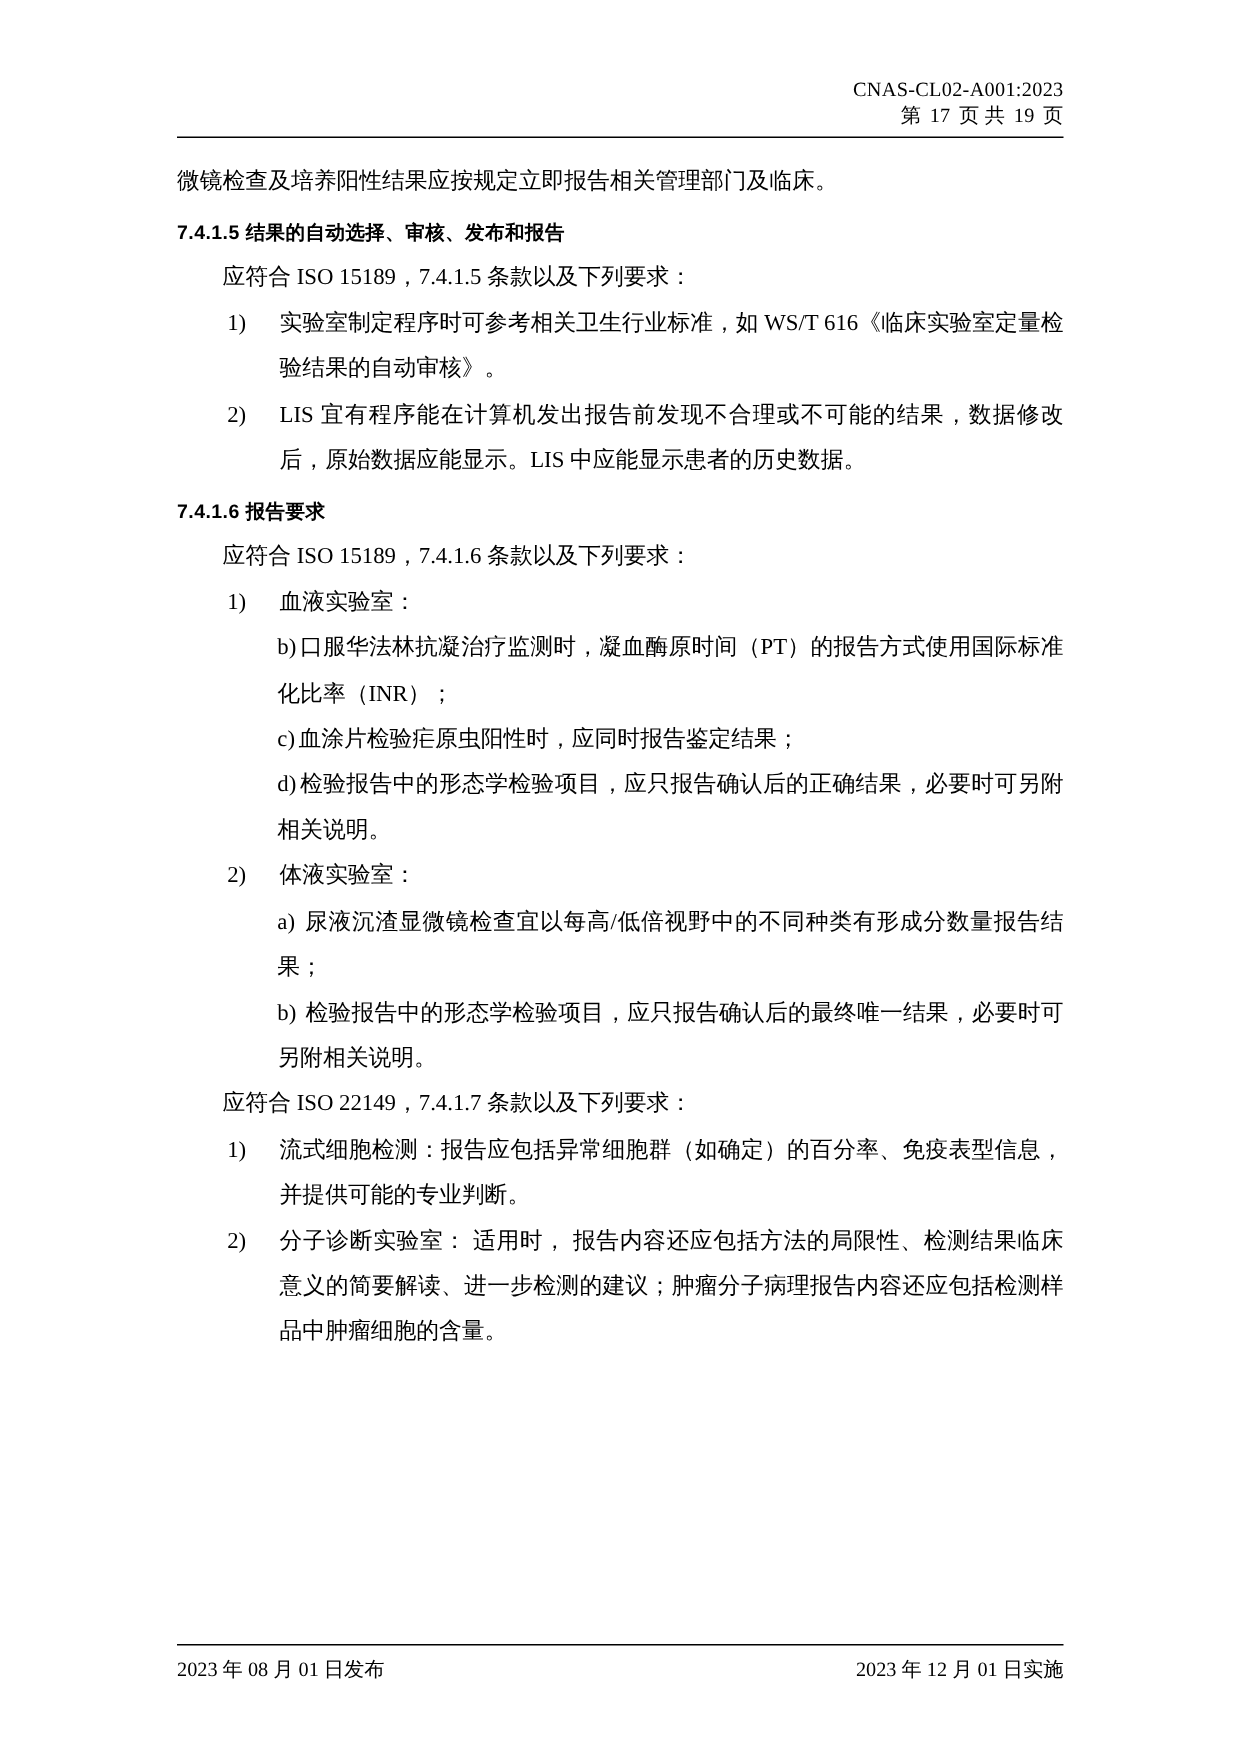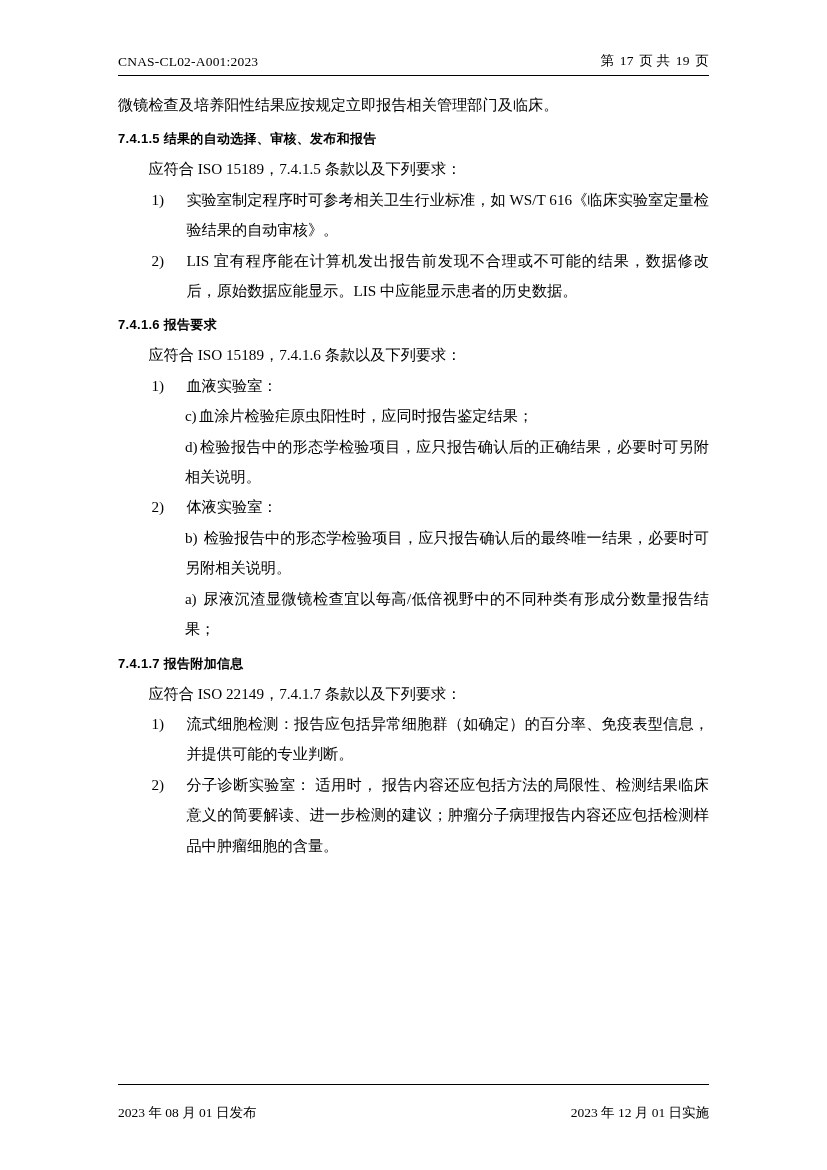--- a/index.html
+++ b/index.html
@@ -29,35 +29,36 @@
   }
 
   
   .header {
     display: flex;
     justify-content: space-between;
     align-items: flex-end;
     font-size: 13.5px;
     padding-bottom: 5px;
     border-bottom: 1px solid #000;
+    flex-direction: column;
   }
   .header-left { letter-spacing: 0.2px; }
   .header-right { letter-spacing: 0.2px; }
   .header-right .num { margin: 0 2px; font-family: Liberation Serif, serif; }
 
   
   .footer {
     position: absolute;
     left: 118px;
     right: 118px;
     bottom: 48px;
     display: flex;
     justify-content: space-between;
     font-size: 13.5px;
-    padding-top: 19px;
+    padding-top: 7px;
     border-top: 1px solid #000;
   }
 
   
   .body {
     padding-top: 14px;
     font-size: 15.2px;
     line-height: 2.0;
   }
   .para {
@@ -135,39 +136,41 @@
 
       <div class="h-sec">7.4.1.6 报告要求</div>
       <div class="para indent2">应符合 ISO 15189，7.4.1.6 条款以及下列要求：</div>
 
       <div class="listitem">
         <div class="marker">1)</div>
         <div class="txt">血液实验室：</div>
       </div>
 
       <div class="sublist">
+        <span class="lab">b)</span><span>口服华法林抗凝治疗监测时，凝血酶原时间（PT）的报告方式使用国际标准化比率（INR）；</span>
+      </div>
+      <div class="sublist">
         <span class="lab">c)</span><span>血涂片检验疟原虫阳性时，应同时报告鉴定结果；</span>
       </div>
       <div class="sublist">
         <span class="lab">d)</span><span>检验报告中的形态学检验项目，应只报告确认后的正确结果，必要时可另附相关说明。</span>
       </div>
 
       <div class="listitem">
         <div class="marker">2)</div>
         <div class="txt">体液实验室：</div>
       </div>
 
       <div class="sublist">
+        <span class="lab">a)</span>&nbsp;<span>尿液沉渣显微镜检查宜以每高/低倍视野中的不同种类有形成分数量报告结果；</span>
+      </div>
+      <div class="sublist">
         <span class="lab">b)</span>&nbsp;<span>检验报告中的形态学检验项目，应只报告确认后的最终唯一结果，必要时可另附相关说明。</span>
       </div>
-      <div class="sublist">
-        <span class="lab">a)</span>&nbsp;<span>尿液沉渣显微镜检查宜以每高/低倍视野中的不同种类有形成分数量报告结果；</span>
-      </div>
 
-      <div class="h-sec">7.4.1.7 报告附加信息</div>
       <div class="para indent2">应符合 ISO 22149，7.4.1.7 条款以及下列要求：</div>
 
       <div class="listitem">
         <div class="marker">1)</div>
         <div class="txt">流式细胞检测：报告应包括异常细胞群（如确定）的百分率、免疫表型信息，并提供可能的专业判断。</div>
       </div>
       <div class="listitem">
         <div class="marker">2)</div>
         <div class="txt">分子诊断实验室： 适用时， 报告内容还应包括方法的局限性、检测结果临床意义的简要解读、进一步检测的建议；肿瘤分子病理报告内容还应包括检测样品中肿瘤细胞的含量。</div>
       </div>

